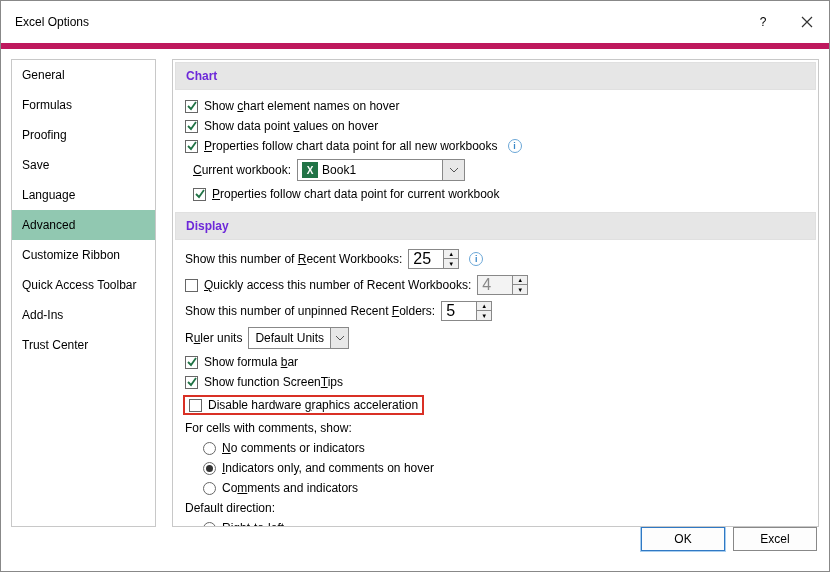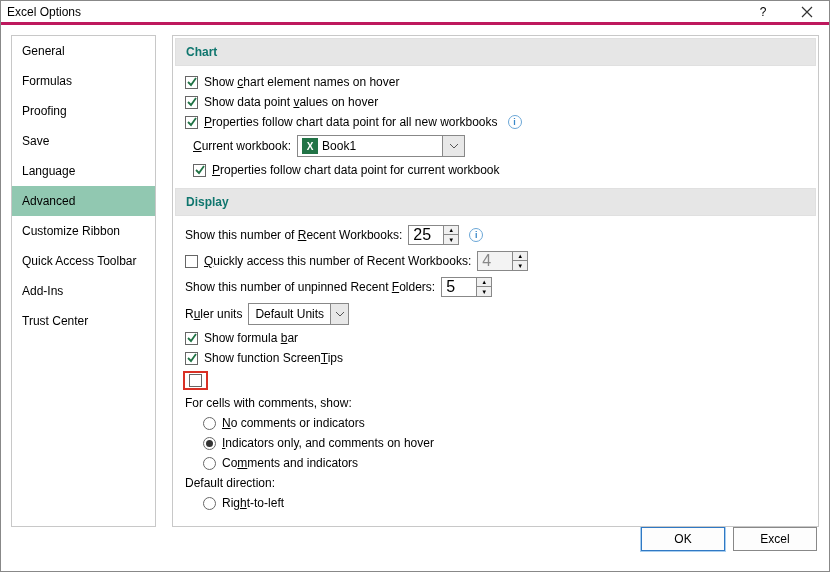--- a/index.html
+++ b/index.html
@@ -1,27 +1,27 @@
 <!DOCTYPE html>
 <html><head>
 <meta charset="utf-8">
 <style>
   * { box-sizing: border-box; font-family: "Segoe UI", Tahoma, sans-serif; font-size: 12px; }
   body { margin: 0; padding: 0; background: #fff; }
   .dialog { width: 830px; height: 572px; border: 1px solid #888; background: #fff; display: flex; flex-direction: column; }
-  .titlebar { height: 24px; display: flex; align-items: center; padding: 0 0 0 6px; border-bottom: 3px solid #be185d; }
+  .titlebar { height: 48px; display: flex; align-items: center; padding: 0 0 0 14px; border-bottom: 6px solid #be185d; }
   .titlebar .title { flex: 1; font-size: 12px; }
   .titlebar .btn { width: 44px; height: 32px; display: flex; align-items: center; justify-content: center; cursor: pointer; }
   .body { flex: 1; display: flex; padding: 10px 10px 0 10px; overflow: hidden; gap: 8px; }
   .sidebar { width: 145px; border: 1px solid #c8c8c8; background: #fff; display: flex; flex-direction: column; }
   .sidebar .item { padding: 8px 10px; cursor: pointer; }
   .sidebar .item.active { background: #91c8b1; }
   .content-wrap { flex: 1; margin-left: 8px; border: 1px solid #c8c8c8; position: relative; overflow: hidden; }
   .content { position: absolute; inset: 0; overflow-y: scroll; padding: 2px 0 0 0; }
-  .section-hdr { background: #e6e6e6; color: #0f766e; font-weight: 600; padding: 6px 10px; margin: 0 2px 6px 2px; border: 1px solid #e0e0e0; }
+  .section-hdr { background: #e6e6e6; color: #6d28d9; font-weight: 600; padding: 6px 10px; margin: 0 2px 6px 2px; border: 1px solid #e0e0e0; }
   .row { display: flex; align-items: center; padding: 3px 12px; gap: 6px; }
   .row.indent { padding-left: 30px; }
   .chk { width: 13px; height: 13px; border: 1px solid #666; display:inline-flex; align-items:center; justify-content:center; flex-shrink:0;}
   .chk.checked svg { display:block; }
   .chk svg { display:none; }
   .radio { width: 13px; height: 13px; border: 1px solid #666; border-radius: 50%; display:inline-flex; align-items:center; justify-content:center; flex-shrink:0;}
   .radio.checked::after { content:""; width:7px; height:7px; background:#333; border-radius:50%; }
   .spinbox { display:inline-flex; border:1px solid #888; height:20px; }
   .spinbox input { width: 34px; border:none; padding:0 4px; font-size:16px; outline:none; }
   .spinbox .spins { display:flex; flex-direction:column; border-left:1px solid #888; }
@@ -187,20 +187,21 @@
               <svg width="10" height="10" viewBox="0 0 10 10">
                 <path d="M1 5 L4 8 L9 1" stroke="#217346" stroke-width="1.8" fill="none"></path>
               </svg>
             </span>
           <span>Show function Screen<u>T</u>ips</span>
         </div>
 
         <div class="row" style="padding-left:10px;">
           <span class="highlight-box">
             <span class="chk"></span>
+            <span>Disable hardware <u>g</u>raphics acceleration</span>
           </span>
         </div>
 
         <div class="row">
           <span>For cells with comments, show:</span>
         </div>
         <div class="row indent">
           <span class="radio"></span>
           <span><u>N</u>o comments or indicators</span>
         </div>

